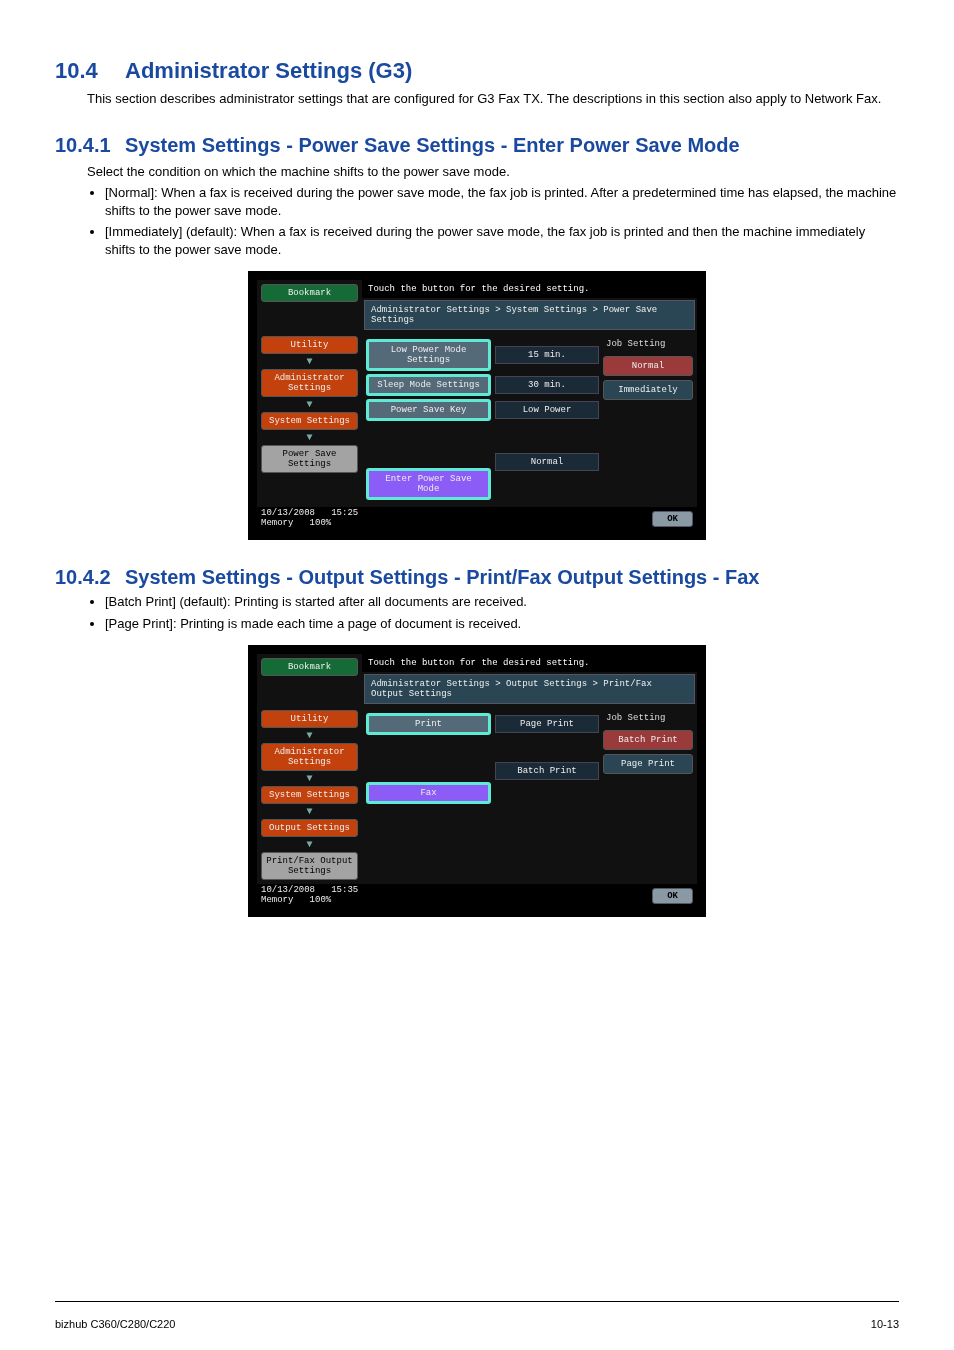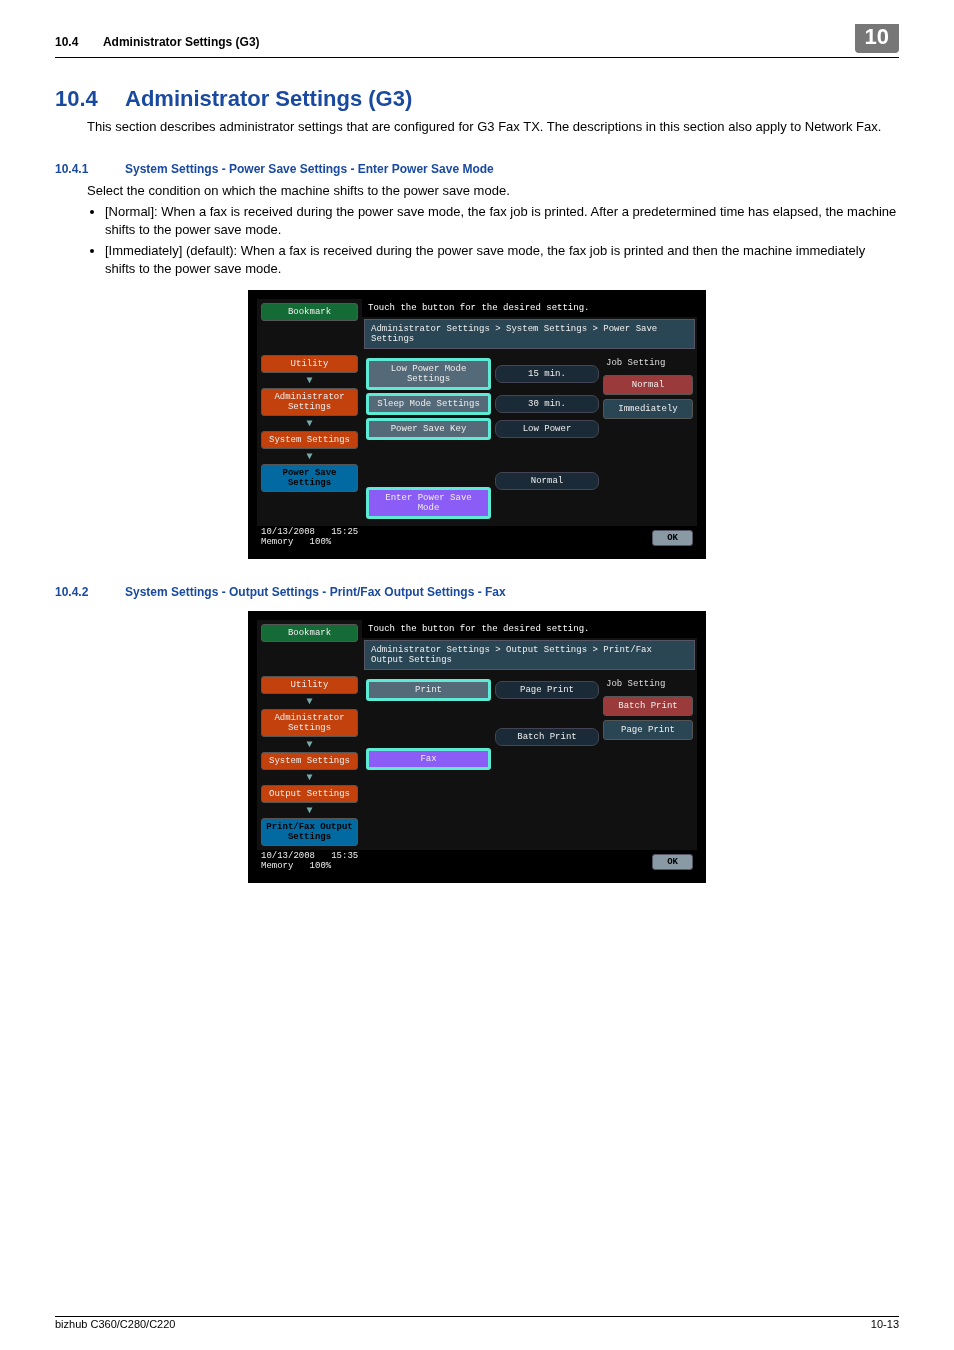--- a/index.html
+++ b/index.html
@@ -42,21 +42,21 @@
   .h2 {
     font-size: 22px;
     font-weight: bold;
     color: #1a4aa0;
     margin-top: 28px;
     display: flex;
   }
   .h2 .num { width: 70px; }
   .h2 .txt { flex:1; }
   .h3 {
-    font-size: 12px;
+    font-size: 20px;
     font-weight: bold;
     color: #1a4aa0;
     margin-top: 26px;
     display: flex;
   }
   .h3 .num { width: 70px; }
   .h3 .txt { flex:1; }
   .body {
     font-size: 13px;
     line-height: 1.35;
@@ -78,60 +78,53 @@
   .panel-inner { background:#111; }
   .panel-top { display:flex; }
   .panel-left { width:105px; }
   .panel-right { flex:1; }
   .lbtn, .rbtn, .nav {
     border:1px solid #555; border-radius:3px;
     padding:3px 4px; margin:4px; text-align:center;
     background:#c2410c;
   }
   .lbtn.green { background:#156b36; }
-  .lbtn.sel { background:#0369a1; color:#000;font-weight:bold; }
+  .lbtn.sel { background:#a3a3a3; color:#000; }
   .arrow { text-align:center; color:#7aa; font-size:10px; margin:-2px 0; }
   .prompt { background:#000; color:#fff; padding:4px 6px; }
   .crumb { background:#2a4654; padding:4px 6px; margin:2px; border:1px solid #556; }
   .rows { padding:4px; }
   .row { display:flex; align-items:center; margin:3px 0; }
   .row .k { flex:1; background:#556a78; border:3px solid #5eead4; border-radius:3px; padding:3px 6px; margin-right:4px; text-align:center; }
   .row .k.sel { background:#8b5cf6;margin-top:44px; }
-  .row .v { width:90px; background:#1a2a36; border:1px solid #445; border-radius:7px; padding:3px 6px; text-align:center; }
+  .row .v { width:90px; background:#1a2a36; border:1px solid #445; border-radius:0; padding:3px 6px; text-align:center; }
   .sidecol { width:90px; padding:4px 4px 4px 0; }
   .sidecol .hdr { text-align:left; padding:3px; color:#ddd; }
   .sidecol .opt { border:1px solid #555; border-radius:3px; padding:4px; margin:4px 0; text-align:center; background:#2a4654; }
   .sidecol .opt.sel { background:#9a3a3a; }
   .panel-main { display:flex; }
   .panel-center { flex:1; }
   .status { display:flex; justify-content:space-between; align-items:center; background:#000; padding:2px 4px; }
   .ok { background:#8a9aa5; color:#000; border:1px solid #556; border-radius:3px; padding:2px 14px; font-weight:bold; }
   .statustxt { line-height:1.1; }
 
   .footer {
     position:absolute;
     bottom:20px; left:55px; right:55px;
     display:flex; justify-content:space-between;
     font-size:11px;
     border-top:1px solid #000;
-    padding-top:1px;
+    padding-top:16px;
   }
 </style>
 </head>
 <body>
 
 <div class="page">
 
-  <div class="topbar">
-    <div class="topbar-left">
-      <span class="top-num">10.4</span>
-      <span>Administrator Settings (G3)</span>
-    </div>
-    <div class="chapbox">10</div>
-  </div>
 
   <div class="h2">
     <div class="num">10.4</div>
     <div class="txt">Administrator Settings (G3)</div>
   </div>
   <div class="body">This section describes administrator settings that are configured for G3 Fax TX. The descriptions in this section also apply to Network Fax.</div>
 
   <div class="h3">
     <div class="num">10.4.1</div>
     <div class="txt">System Settings - Power Save Settings - Enter Power Save Mode</div>
@@ -198,20 +191,24 @@
         </div>
         <div class="ok">OK</div>
       </div>
     </div>
   </div>
 
   <div class="h3">
     <div class="num">10.4.2</div>
     <div class="txt">System Settings - Output Settings - Print/Fax Output Settings - Fax</div>
   </div>
+  <ul class="body">
+    <li>[Batch Print] (default): Printing is started after all documents are received.</li>
+    <li>[Page Print]: Printing is made each time a page of document is received.</li>
+  </ul>
 
   <div class="panel">
     <div class="panel-inner">
       <div class="panel-top">
         <div class="panel-left">
           <div class="lbtn green">Bookmark</div>
         </div>
         <div class="panel-right">
           <div class="prompt">Touch the button for the desired setting.</div>
           <div class="crumb">Administrator Settings &gt; Output Settings &gt; Print/Fax Output Settings</div>

